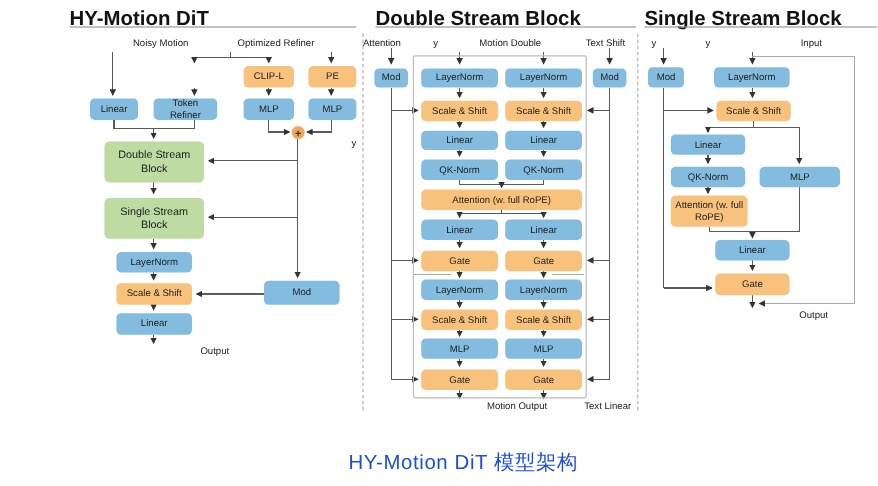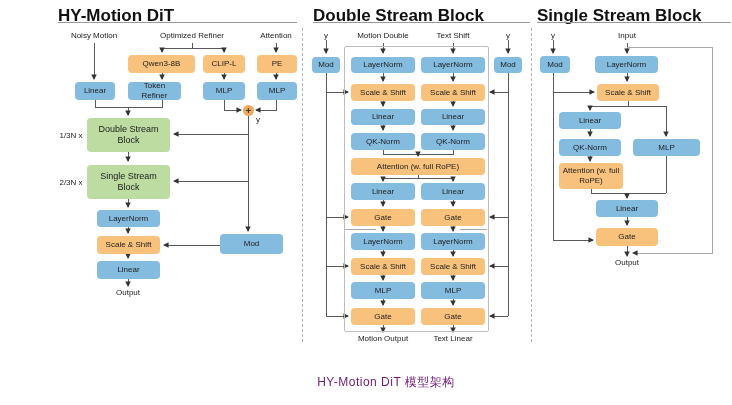--- a/index.html
+++ b/index.html
@@ -2,29 +2,29 @@
 <html><head>
 <meta charset="utf-8">
 <style>
   html,body{margin:0;padding:0;background:#fff;}
   #stage{position:relative;width:732px;height:405px;background:#fff;overflow:hidden;
          font-family:"Liberation Sans","DejaVu Sans",sans-serif;color:#222;}
   .title{position:absolute;font-size:17px;font-weight:bold;color:#111;white-space:nowrap;}
   .rule{position:absolute;height:1px;background:#9a9a9a;}
   .dash{position:absolute;width:0;border-left:1px dashed #b3b3b3;}
   .frame{position:absolute;border:1px solid #bdbdbd;border-radius:2px;}
-  .lbl{position:absolute;font-size:8px;color:#222;text-align:center;white-space:nowrap;}
+  .lbl{position:absolute;font-size:8px;color:#222;text-align:right;white-space:nowrap;margin-left:33px;}
   .box{position:absolute;display:flex;align-items:center;justify-content:center;
        border-radius:4px;font-size:8px;color:#1c1c1c;text-align:center;line-height:1.2;padding:0 2px;box-sizing:border-box;}
   .blue{background:#84BCDF;}
   .orange{background:#F8C27D;}
   .green{background:#BDDCA2;font-size:9px;}
   .plus{position:absolute;width:11px;height:11px;border-radius:50%;background:#F2A85C;
         display:flex;align-items:center;justify-content:center;font-size:9px;font-weight:bold;color:#333;}
-  .caption{position:absolute;font-size:12px;color:#701a75;letter-spacing:.5px;text-align:center;}
+  .caption{position:absolute;font-size:17px;color:#1d4ed8;letter-spacing:.5px;text-align:center;}
   svg.overlay{position:absolute;left:0;top:0;}
 </style>
 </head>
 <body>
 
 <div id="stage">
 
   <svg class="overlay" width="732" height="405" viewBox="0 0 732 405">
     <defs>
       <marker id="ah" viewBox="0 0 6 6" refX="5" refY="3" markerWidth="5.5" markerHeight="5.5" orient="auto">
@@ -125,21 +125,20 @@
   <div class="dash" style="left:302px;top:28px;height:314px"></div>
   <div class="dash" style="left:531px;top:28px;height:314px"></div>
 
   <div class="title" style="left:58px;top:6px">HY-Motion DiT</div>
   <div class="rule" style="left:58px;top:22px;width:239px"></div>
 
   <div class="lbl" style="left:64px;top:31px;width:60px">Noisy Motion</div>
   <div class="lbl" style="left:155px;top:31px;width:74px">Optimized Refiner</div>
   <div class="lbl" style="left:251px;top:31px;width:50px">Attention</div>
 
-  <div class="box orange" style="left:128px;top:55px;width:67px;height:18px">Qwen3-8B</div>
   <div class="box orange" style="left:203px;top:55px;width:42px;height:18px">CLIP-L</div>
   <div class="box orange" style="left:257px;top:55px;width:40px;height:18px">PE</div>
 
   <div class="box blue" style="left:75px;top:82px;width:40px;height:18px">Linear</div>
   <div class="box blue" style="left:128px;top:82px;width:53px;height:18px">Token Refiner</div>
   <div class="box blue" style="left:203px;top:82px;width:42px;height:18px">MLP</div>
   <div class="box blue" style="left:257px;top:82px;width:40px;height:18px">MLP</div>
 
   <div class="plus" style="left:243px;top:105px">+</div>
   <div class="lbl" style="left:252px;top:115px;width:12px">y</div>

